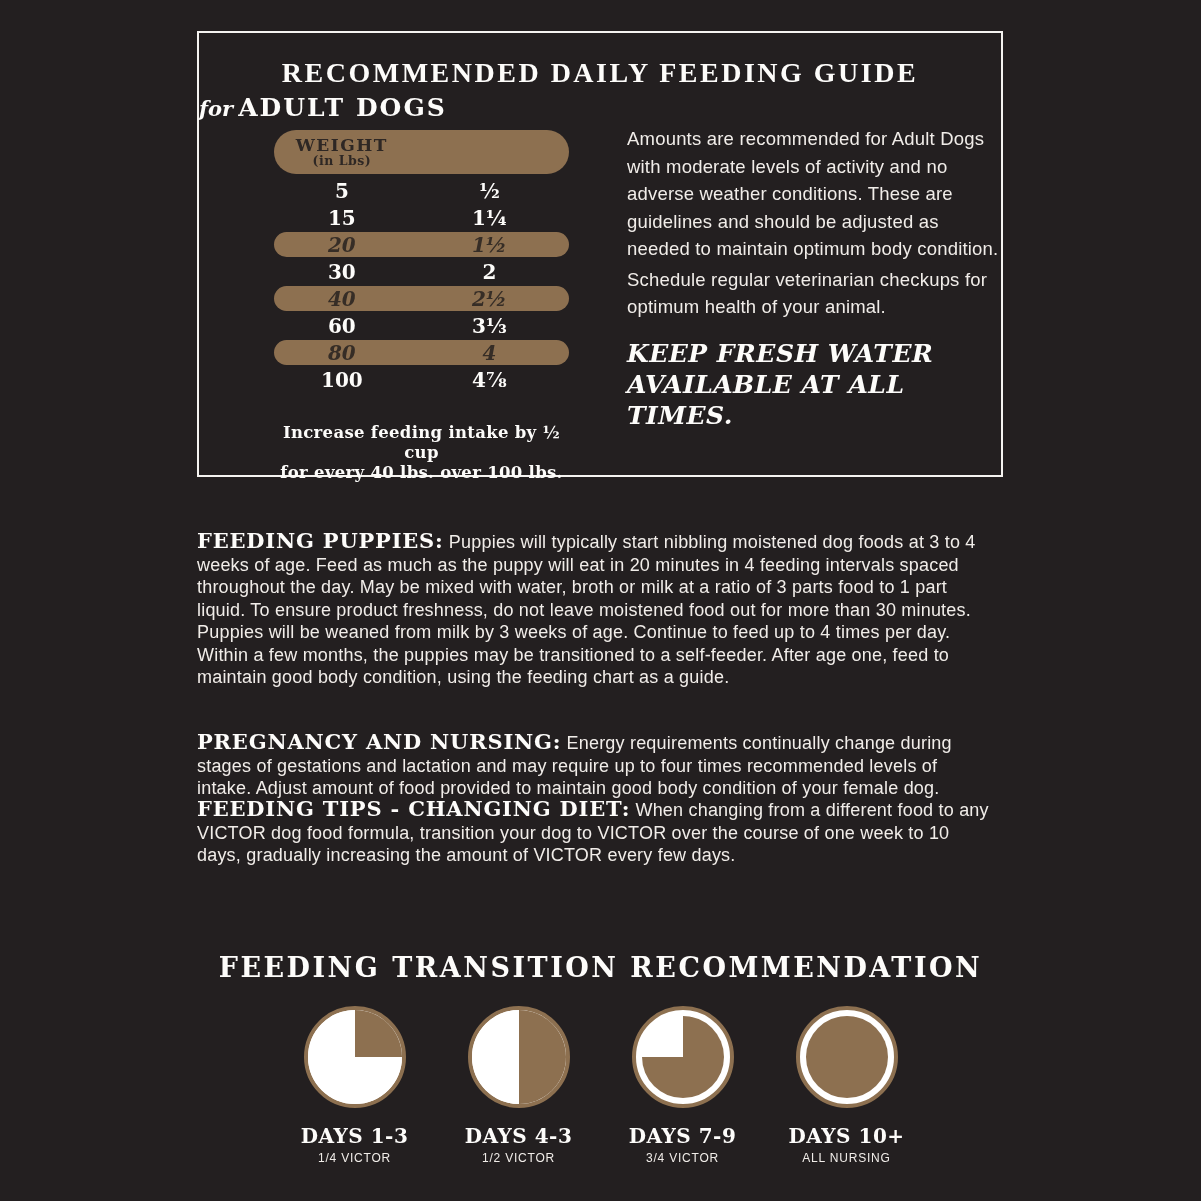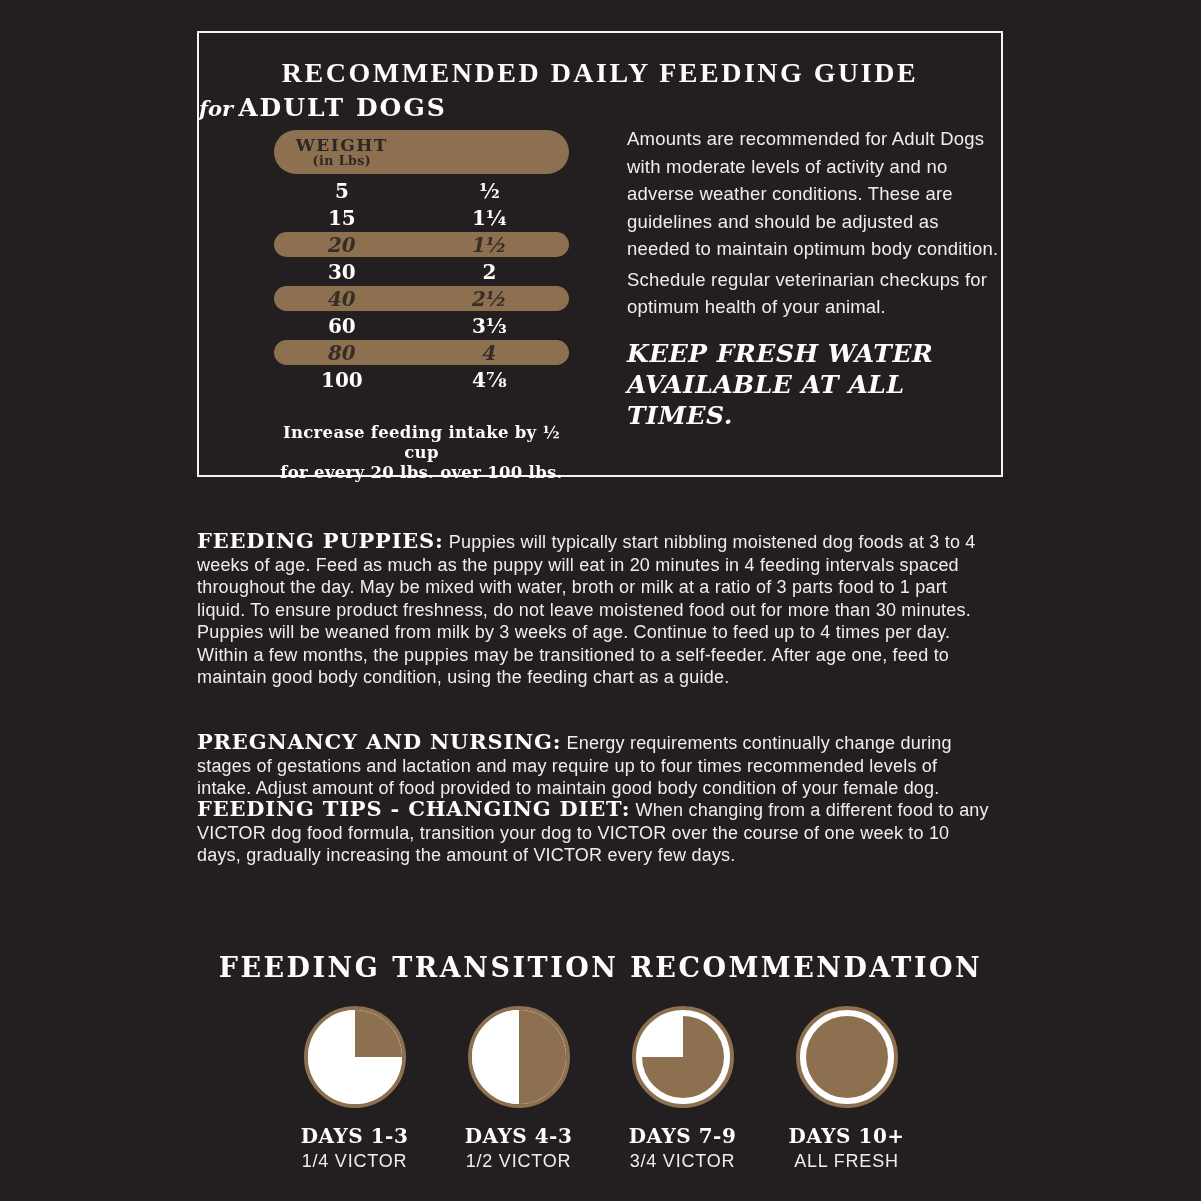--- a/index.html
+++ b/index.html
@@ -110,21 +110,21 @@
     margin:0 auto;
     display:flex;align-items:center;justify-content:center;
   }
   .pie{width:94px;height:94px;border-radius:50%;}
   .pie.gap{width:82px;height:82px;}
   .step-days{
     margin-top:16px;
     font-family:"DejaVu Serif","Liberation Serif",serif;
     font-weight:bold;font-size:20px;letter-spacing:.5px;color:var(--paper);
   }
-  .step-amount{margin-top:3px;font-size:18px;letter-spacing:.8px;color:var(--body-text);}
+  .step-amount{margin-top:3px;font-size:12px;letter-spacing:.8px;color:var(--body-text);}
 </style>
 </head>
 <body>
 
 <div class="page">
 
   <section class="guide-box">
     <h1 class="guide-title">RECOMMENDED DAILY FEEDING GUIDE</h1>
     <div class="guide-subtitle">
       <span class="for">for</span>
@@ -169,21 +169,21 @@
         </div>
         <div class="trow">
           <div class="td w">100</div>
           <div class="td a">4⅞</div>
         </div>
       </div>
     </div>
 
     <div class="table-note">
       <div>Increase feeding intake by ½ cup</div>
-      <div>for every 20 lbs. over 100 lbs.</div>
+      <div>for every 40 lbs. over 100 lbs.</div>
     </div>
 
     <div class="info-col">
       <p class="p1">Amounts are recommended for Adult Dogs with moderate levels of activity and no adverse weather conditions. These are guidelines and should be adjusted as needed to maintain optimum body condition.</p>
       <p class="p2">Schedule regular veterinarian checkups for optimum health of your animal.</p>
       <div class="water">
         <div>KEEP FRESH WATER</div>
         <div>AVAILABLE AT ALL TIMES.</div>
       </div>
     </div>
@@ -223,17 +223,17 @@
         <div class="pie gap" style="background: conic-gradient(var(--tan) 0deg 270deg, #ffffff 270deg 360deg);"></div>
       </div>
       <div class="step-days">DAYS 7-9</div>
       <div class="step-amount">3/4 VICTOR</div>
     </div>
     <div class="step">
       <div class="pie-outer">
         <div class="pie gap" style="background: conic-gradient(var(--tan) 0deg 360deg, #ffffff 360deg 360deg);"></div>
       </div>
       <div class="step-days">DAYS 10+</div>
-      <div class="step-amount">ALL FRESH</div>
+      <div class="step-amount">ALL NURSING</div>
     </div>
   </div>
 
 </div>
 
 </body></html>

